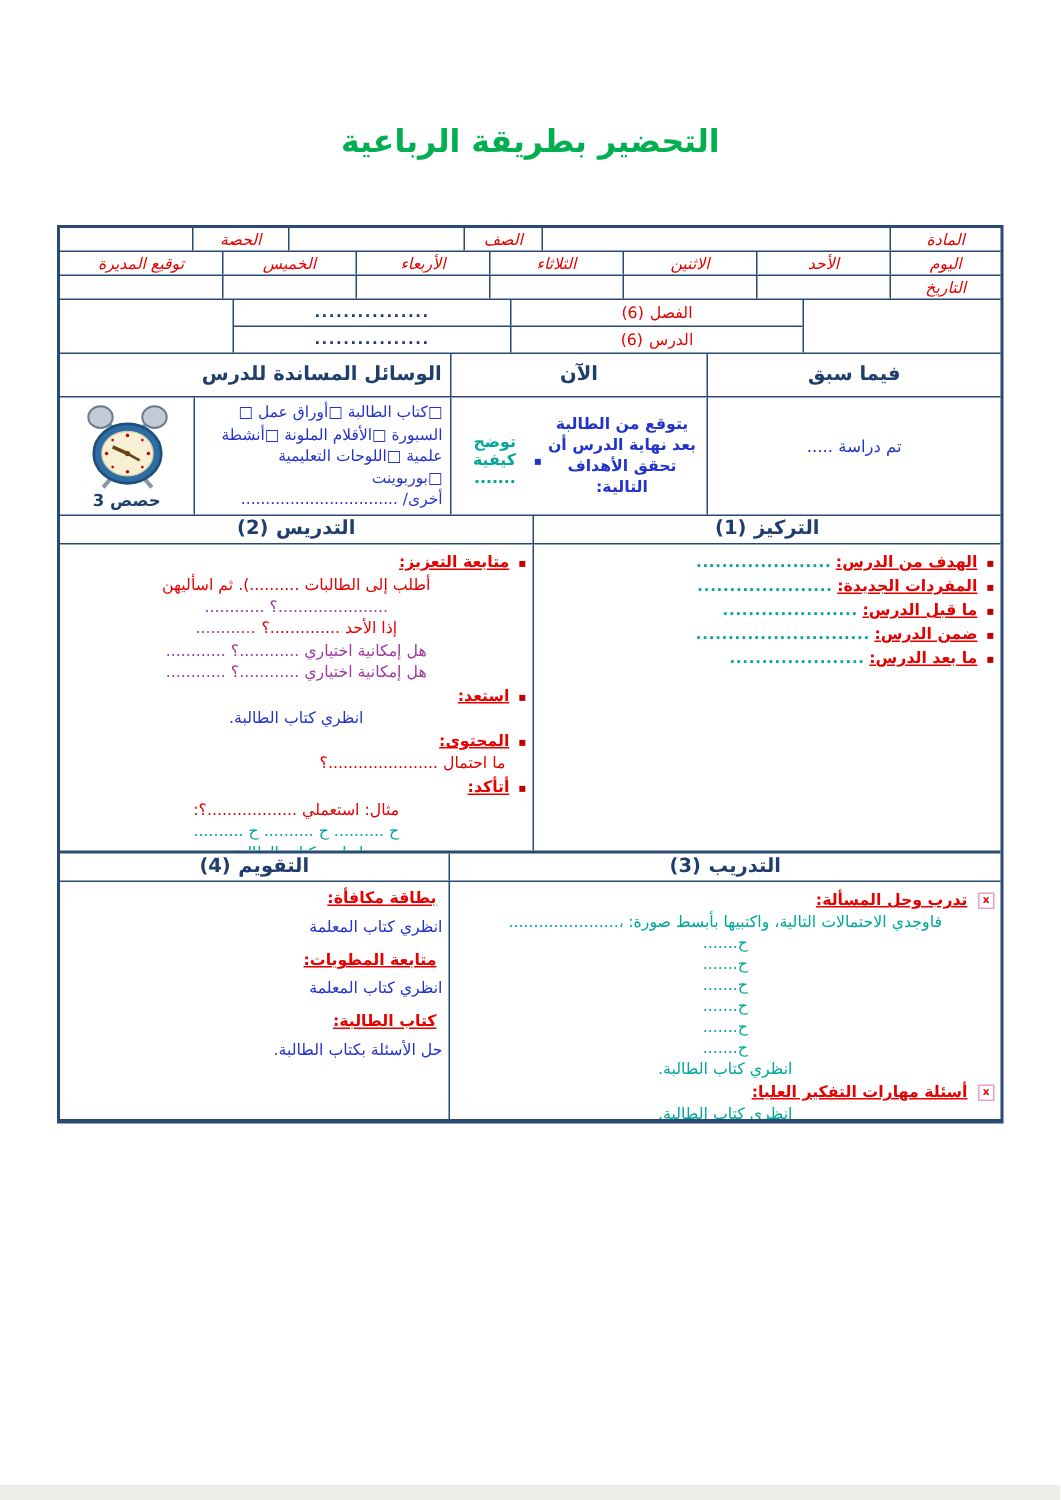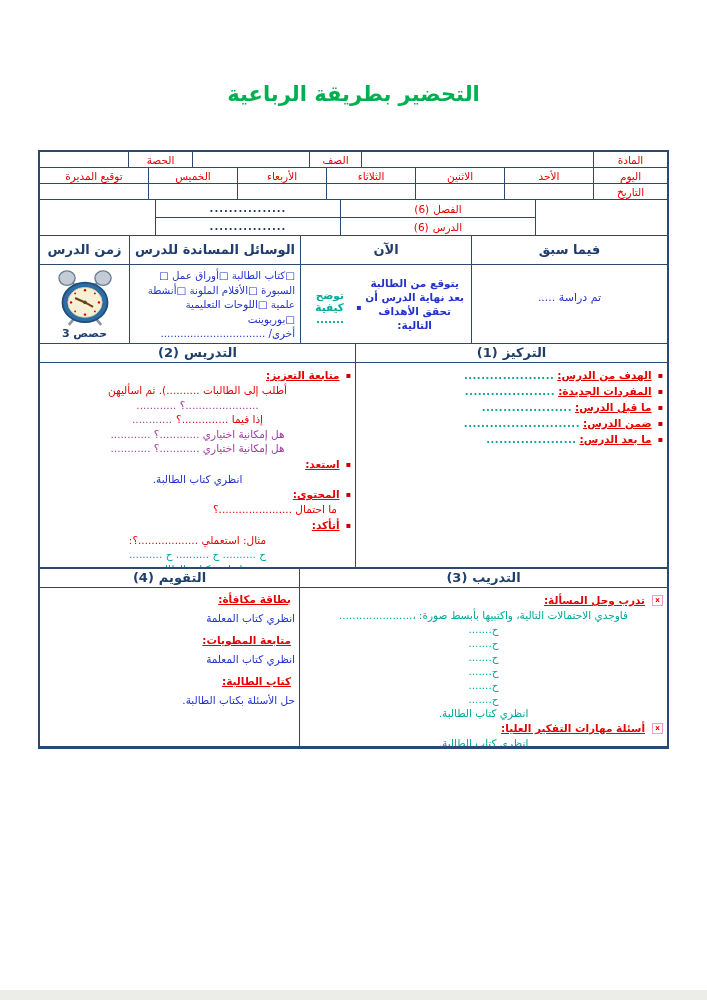--- a/index.html
+++ b/index.html
@@ -18,21 +18,21 @@
         align-items:center;justify-content:center;overflow:hidden;}
   .row .cell:last-child{border-left:none;}
   .grow{flex:1 1 auto;}
   .w52{width:52px}.w64{width:64px}.w74{width:74px}.w88{width:88px}.w89{width:89px}
   .w117{width:117px}.w132{width:132px}.w171{width:171px}.w172{width:196px}
   .w195{width:195px}.w312{width:312px}.w368{width:368px}
 
   .h16{height:16px}.h29{height:29px}.h36{height:36px}.h79{height:79px}
   .h19{height:19px}.h206{height:206px}.h158{height:158px}
 
-  .lbl{color:#E60000;font-size:10.5px;}
+  .lbl{color:#E60000;font-size:10.5px;font-style:italic;}
   .hdr{color:#1F3E6B;font-weight:bold;font-size:13px;text-align:center;line-height:14px;}
   .hsec{gap:5px;}
   .hsec .hn{color:#1F3E6B;font-weight:bold;font-size:13px;}
 
   .thick{border-bottom-width:2px;}
 
   
   .unit-mid{width:380px;display:flex;flex-direction:column;box-sizing:border-box;
             border-left:1px solid #2A4A72;}
   .unit-sub{display:flex;flex:1 1 auto;box-sizing:border-box;}
@@ -137,21 +137,20 @@
           <div class="cell udots grow">................</div>
         </div>
       </div>
       <div class="cell grow"></div>
     </div>
 
     <div class="row h29">
       <div class="cell hdr w172">فيما سبق</div>
       <div class="cell hdr w171">الآن</div>
       <div class="cell hdr w171">الوسائل المساندة للدرس</div>
-      <div class="cell hdr grow">زمن الدرس</div>
     </div>
 
     <div class="row h79">
       <div class="cell prev-cell w172">
         <div class="prev-text">تم دراسة .....</div>
       </div>
       <div class="cell now-cell w171">
         <div class="now-intro">يتوقع من الطالبة بعد نهاية الدرس أن تحقق الأهداف التالية:</div>
         <div class="now-obj">
           <span class="sq">▪</span>
@@ -232,21 +231,21 @@
       </div>
 
       <div class="cell sec-cell grow">
         <div class="titem">
           <span class="sq">▪</span>
           <span class="tlabel">متابعة التعزيز:</span>
         </div>
         <div class="sub red">أطلب إلى الطالبات ..........). ثم اسأليهن</div>
         <div class="sub purple">......................؟ ............</div>
         <div class="sub split">
-          <span class="red">إذا فيما ..............؟</span>
+          <span class="red">إذا الأحد ..............؟</span>
           <span class="purple">............</span>
         </div>
         <div class="sub purple">هل إمكانية اختياري ............؟ ............</div>
         <div class="sub purple">هل إمكانية اختياري ............؟ ............</div>
         <div class="titem">
           <span class="sq">▪</span>
           <span class="tlabel">استعد:</span>
         </div>
         <div class="sub blue">انظري كتاب الطالبة.</div>
         <div class="titem">

